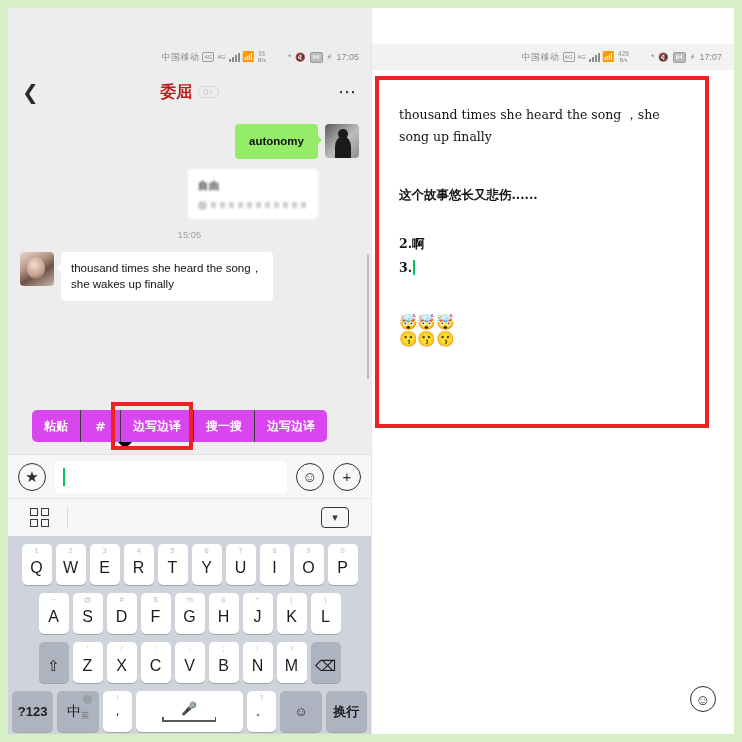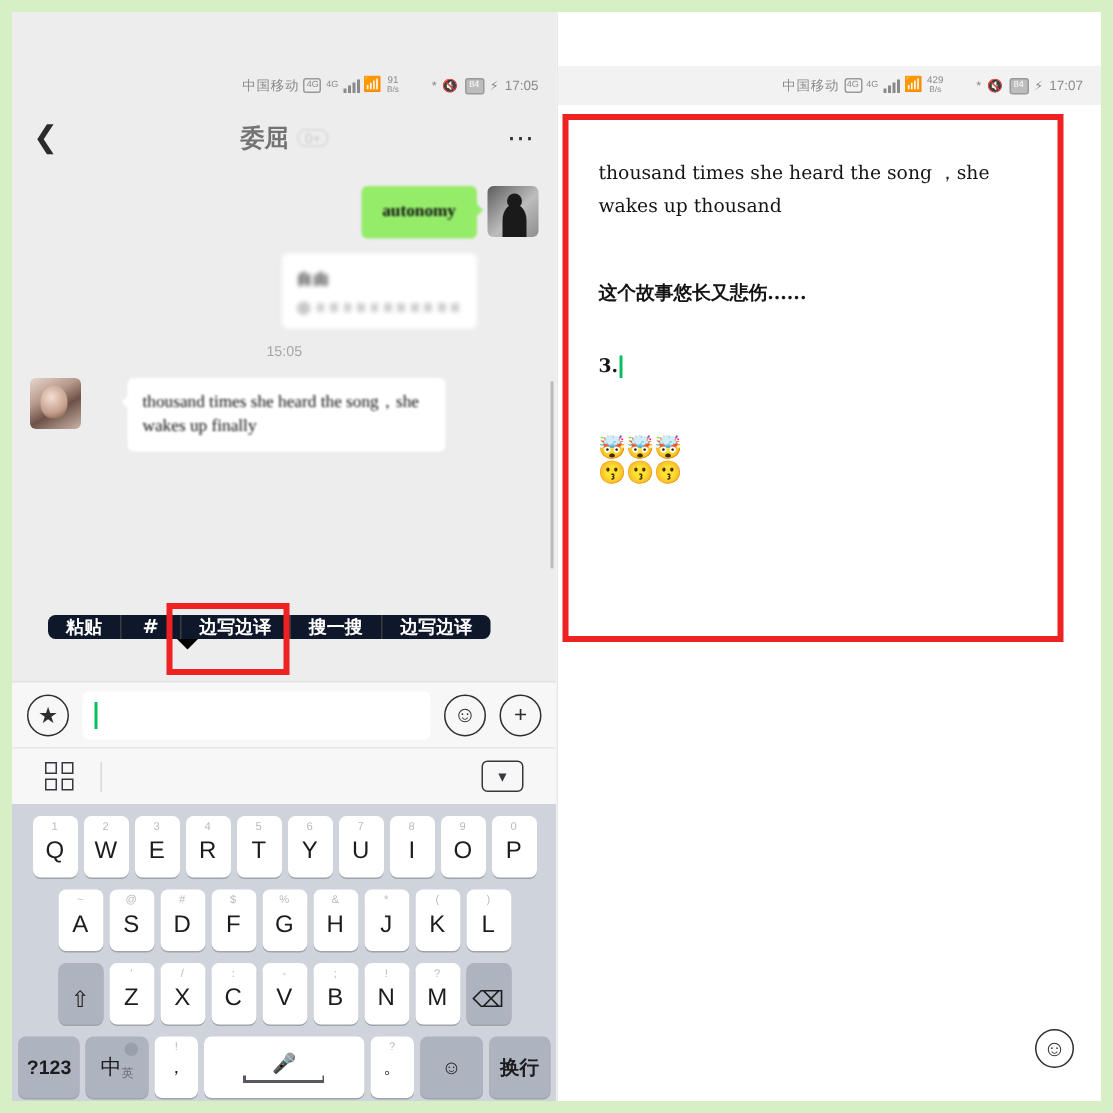--- a/index.html
+++ b/index.html
@@ -73,39 +73,39 @@
     background: #ededed;
     position: relative;
   }
   .nav-back { font-size: 20px; color: #2b2b2b; line-height: 1; cursor: pointer; }
   .nav-title-wrap {
     position: absolute; left: 0; right: 0;
     display: flex; align-items: center; justify-content: center; gap: 6px;
     pointer-events: none;
   }
   .nav-title {
-    font-size: 16px; font-weight: 700; color: #737373;
+    font-size: 16px; font-weight: 700; color: #b91c1c;
     font-family: "DejaVu Sans", sans-serif; filter: blur(0.4px);
   }
   .nav-badge {
     font-size: 9px; color: #c9c9c9; border: 1px solid #d8d8d8;
     border-radius: 7px; padding: 0 4px; filter: blur(0.6px);
   }
   .nav-more { margin-left: auto; font-size: 18px; color: #333; letter-spacing: 1px; line-height: 1; cursor: pointer; }
 
   .chat-area {
     position: relative;
     height: 296px;
     background: #ededed;
     padding: 10px 12px 0 12px;
     overflow: hidden;
   }
   .row { display: flex; margin-bottom: 10px; }
   .row.out { justify-content: flex-end; align-items: flex-start; }
-  .row.in { justify-content: flex-start; align-items: flex-start; gap: 24px; }
+  .row.in { justify-content: flex-start; align-items: flex-start; }
   .avatar {
     width: 34px; height: 34px; border-radius: 4px; flex: 0 0 34px;
     background: linear-gradient(135deg,#5c5c5c 0%,#bdbdbd 55%,#8e8e8e 100%);
     position: relative; overflow: hidden; filter: blur(0.5px);
   }
   .avatar.girl {
     background: linear-gradient(150deg,#e8d6cc 0%,#b89a8c 35%,#6d5247 60%,#cbb6a8 100%);
   }
   .avatar.girl::after {
     content: ""; position: absolute; left: 7px; top: 5px;
@@ -123,21 +123,21 @@
   }
   .bubble {
     max-width: 212px;
     padding: 8px 10px;
     border-radius: 4px;
     font-size: 11.5px;
     line-height: 1.45;
     position: relative;
     filter: blur(0.75px);
     color: #111;
-    font-family: Liberation Serif, serif;
+    font-family: Liberation Sans, sans-serif;
   }
   .bubble.green { background: #95ec69; margin-right: 7px; font-weight: 700; padding: 9px 14px; }
   .bubble.white { background: #ffffff; margin-left: 7px; }
   .bubble.green::after {
     content:""; position:absolute; right:-4px; top:11px;
     border:5px solid transparent; border-left-color:#95ec69; border-right:0;
   }
   .bubble.white::after {
     content:""; position:absolute; left:-4px; top:11px;
     border:5px solid transparent; border-right-color:#ffffff; border-left:0;
@@ -155,22 +155,22 @@
   .chat-scrollbar {
     position: absolute; right: 2px; top: 140px;
     width: 2px; height: 125px; background: #bbb; border-radius: 2px;
   }
 
   
   .tool-popup-wrap { position: relative; height: 44px; background: #ededed; }
   .tool-popup {
     position: absolute; left: 24px; top: 0;
     display: flex; align-items: stretch;
-    background: #0f172a; border-radius: 5px;
-    height: 16px; overflow: visible;
+    background: #d946ef; border-radius: 5px;
+    height: 32px; overflow: visible;
   }
   .tool-item {
     display: flex; align-items: center; justify-content: center;
     padding: 0 12px; color: #fff; font-size: 12px; font-weight: 700;
     font-family: "DejaVu Sans", sans-serif;
     border-right: 1px solid #3c3c3c; cursor: pointer;
     position: relative; filter: blur(0.3px);
   }
   .tool-item:last-child { border-right: 0; text-align: right; }
   .tool-item.hash { font-size: 13px; padding: 0 14px; }
@@ -565,24 +565,27 @@
           <span class="batt">84</span>
           <span>⚡</span>
           <span class="sb-time">17:07</span>
         </div>
       </div>
 
       <div class="r-chevron">▾</div>
 
       <div class="editor-outline">
         <div class="editor-body">
-          <div class="ed-p">thousand times she heard the song ，she wakes up thousand</div>
+          <div class="ed-p">thousand times she heard the song ，she song up finally</div>
           <div class="ed-zh">这个故事悠长又悲伤......</div>
           <div class="ed-list">
             <div>
+                <span>2.啊</span>
+              </div>
+            <div>
                 <span>3.</span>
                 <span class="ed-caret"></span>
               </div>
           </div>
           <div class="emoji-block">
             <div>🤯🤯🤯</div>
             <div>😗😗😗</div>
           </div>
         </div>
       </div>

